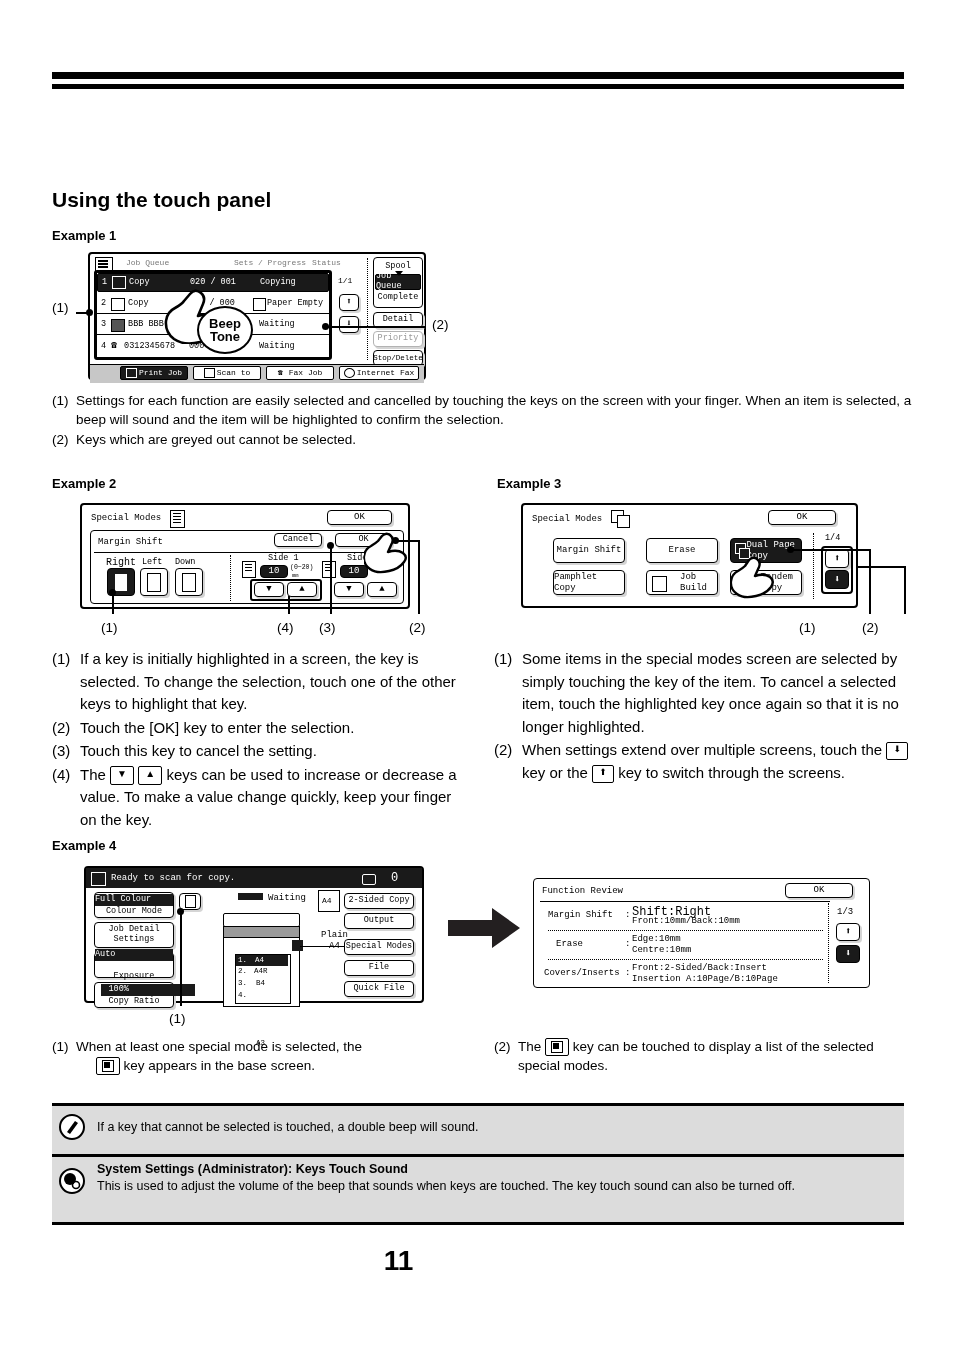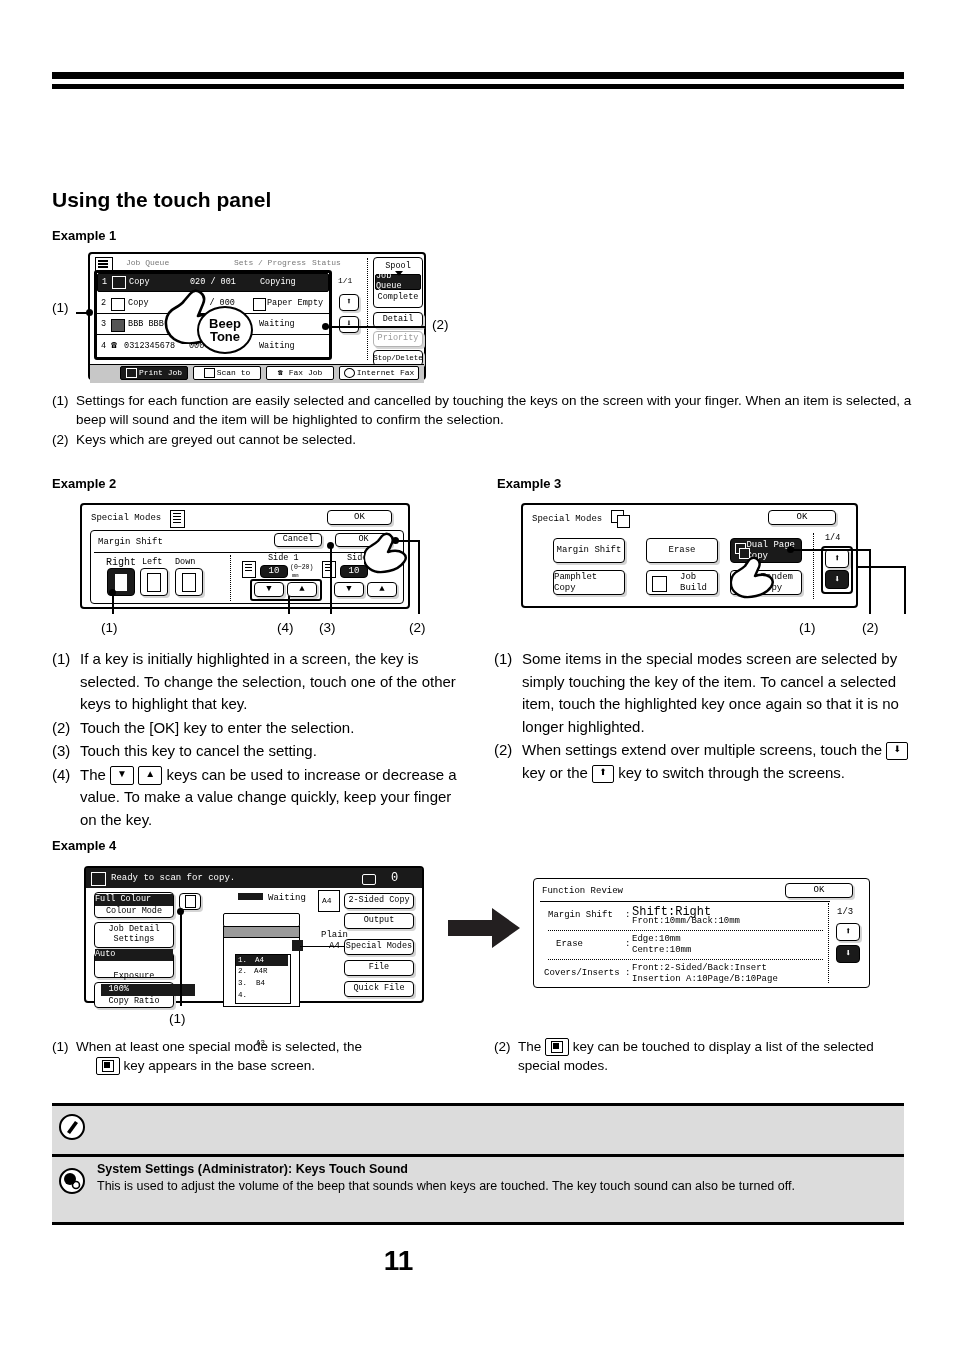--- a/index.html
+++ b/index.html
@@ -510,20 +510,21 @@
   <div class="notebox" style="left:52px;top:1106px;width:852px;height:118px;"></div>
   <div class="note-rule" style="left:52px;top:1103px;width:852px;height:3px;"></div>
   <div class="note-rule" style="left:52px;top:1154px;width:852px;height:3px;"></div>
   <div class="note-rule" style="left:52px;top:1222px;width:852px;height:3px;"></div>
 
   <div class="note-ico" style="left:59px;top:1114px;">
     <svg width="22" height="22" viewBox="0 0 22 22">
         <path d="M6 16 L14 5 L17 7 L9 18 Z" fill="#000"></path>
       </svg>
   </div>
+  <div class="note-txt" style="left:97px;top:1119px;width:790px;">If a key that cannot be selected is touched, a double beep will sound.</div>
 
   <div class="note-ico" style="left:59px;top:1168px;">
     <svg width="22" height="22" viewBox="0 0 22 22">
         <circle cx="9" cy="9" r="6" fill="#000"></circle>
         <circle cx="15" cy="15" r="3.5" fill="none" stroke="#000" stroke-width="1.6"></circle>
       </svg>
   </div>
   <div class="note-txt" style="left:97px;top:1161px;width:790px;">
     <b>System Settings (Administrator): Keys Touch Sound</b><br>
     <span>This is used to adjust the volume of the beep that sounds when keys are touched. The key touch sound can also be turned off.</span>

